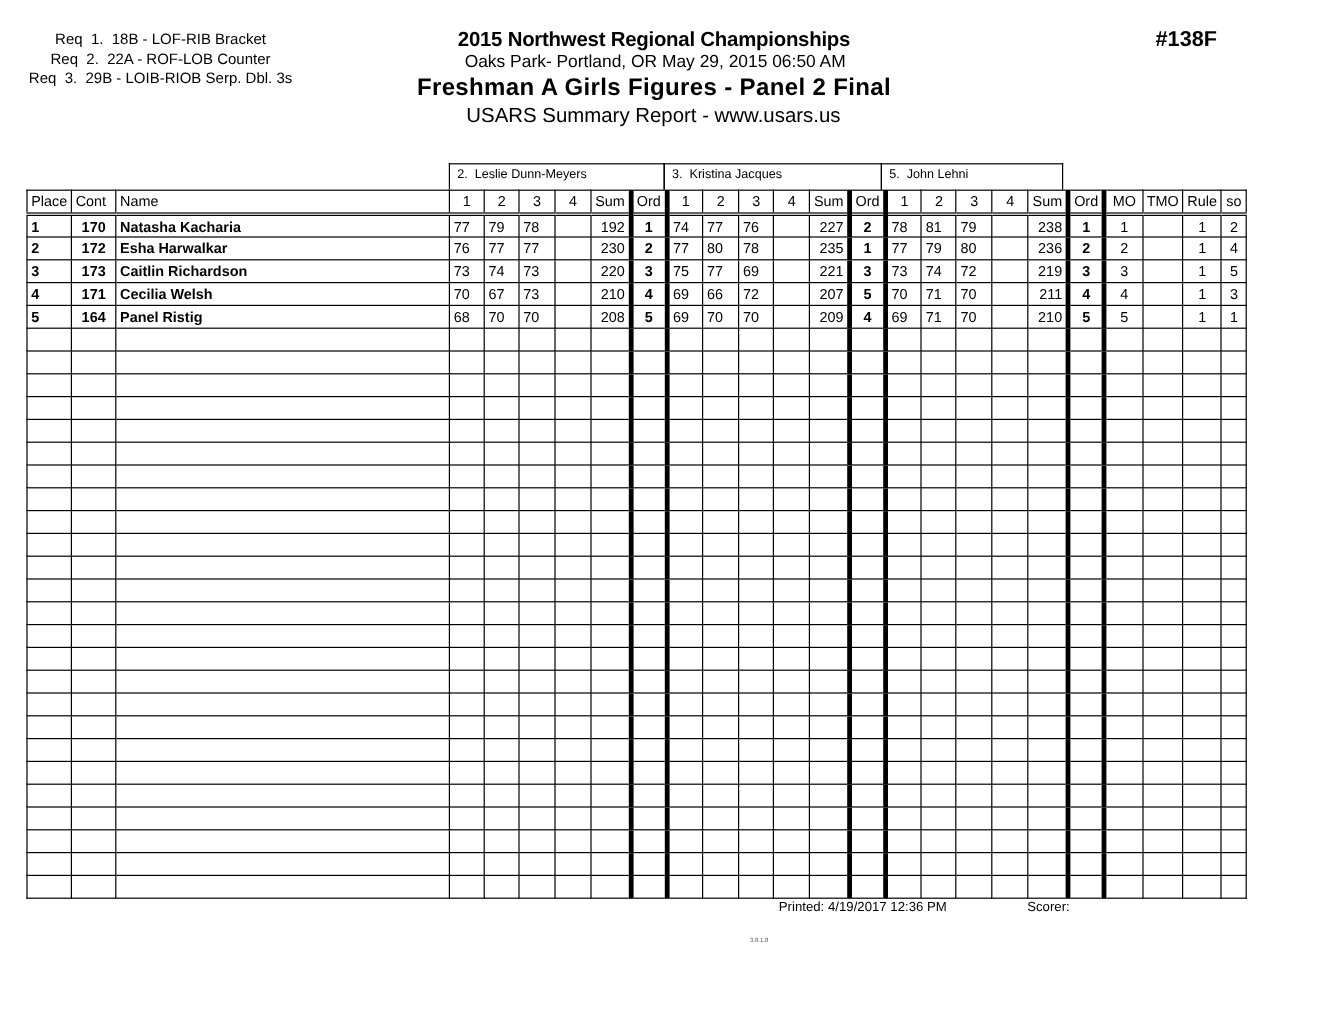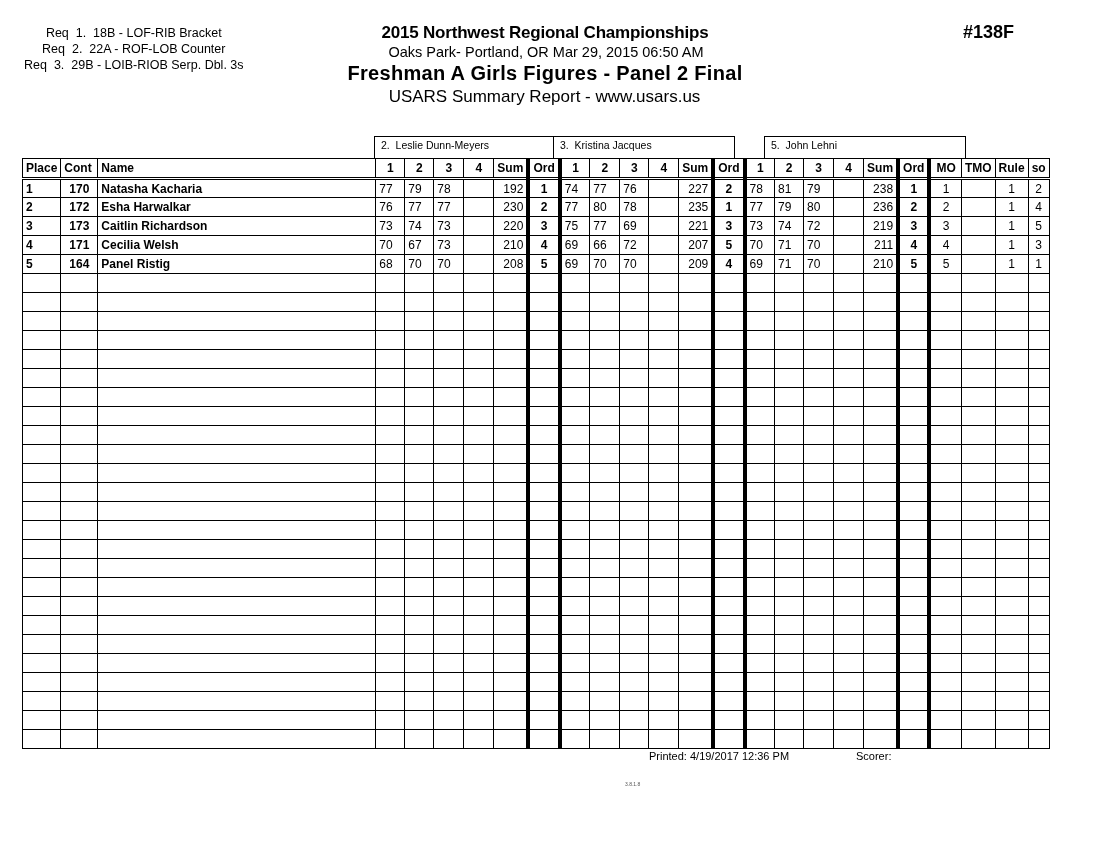--- a/index.html
+++ b/index.html
@@ -13,21 +13,21 @@
   .t3 { font-size: 20px; font-weight: bold; line-height: 26px; letter-spacing: 0.3px; margin-left: -10px; }
   .t4 { font-size: 17px; line-height: 22px; margin-left: -11px; }
   .event-no { position: absolute; left: 963px; top: 22px; font-size: 18px; font-weight: bold; }
 
   .judge-box { position: absolute; top: 136px; height: 22px; border: 1px solid #000; border-bottom: none;
                box-sizing: border-box; font-size: 10.5px; padding: 2px 0 0 6px; white-space: pre; }
 
   table.grid { position: absolute; left: 22px; top: 158px; border-collapse: collapse; table-layout: fixed; }
   table.grid td, table.grid th { border: 1px solid #000; height: 19px; padding: 0 3px; font-size: 12px;
                                   overflow: hidden; white-space: nowrap; box-sizing: border-box; }
-  table.grid th { font-weight: bold; text-align: center; font-size: 12px; border-bottom: 3px double #000; height: 20px; }
+  table.grid th { font-weight: normal; text-align: center; font-size: 12px; border-bottom: 3px double #000; height: 20px; }
   table.grid th.left { text-align: left; }
   table.grid td { text-align: left; }
   td.b { font-weight: bold; font-size: 12.5px; }
   td.c { text-align: center !important; }
   td.r { text-align: right !important; }
   .thick-l { border-left: 4px solid #000 !important; }
   .ord { font-weight: bold; text-align: center !important; font-size: 12.5px; }
 
   .footer { position: absolute; top: 750px; font-size: 11px; }
   .ver { position: absolute; left: 625px; top: 781px; font-size: 5px; color: #555; }
@@ -36,30 +36,30 @@
 <body>
 
 <div class="req">
   <div>Req  1.  18B - LOF-RIB Bracket</div>
   <div>Req  2.  22A - ROF-LOB Counter</div>
   <div>Req  3.  29B - LOIB-RIOB Serp. Dbl. 3s</div>
 </div>
 
 <div class="title-block">
   <div class="t1">2015 Northwest Regional Championships</div>
-  <div class="t2">Oaks Park- Portland, OR  Mar 29, 2015  06:50 AM</div>
+  <div class="t2">Oaks Park- Portland, OR  May 29, 2015  06:50 AM</div>
   <div class="t3">Freshman A Girls Figures - Panel 2 Final</div>
   <div class="t4">USARS Summary Report - www.usars.us</div>
 </div>
 
 <div class="event-no">#138F</div>
 
 <div class="judge-box" style="left:374px;width:180px;">2.  Leslie Dunn-Meyers</div>
 <div class="judge-box" style="left:553px;width:182px;">3.  Kristina Jacques</div>
-<div class="judge-box" style="left:764px;width:202px;">5.  John Lehni</div>
+<div class="judge-box" style="left:734px;width:152px;">5.  John Lehni</div>
 
 <table class="grid">
   <colgroup>
     <col style="width:37px">
       <col style="width:37px">
       <col style="width:278px">
     <col style="width:29px">
       <col style="width:29px">
       <col style="width:30px">
       <col style="width:30px">

